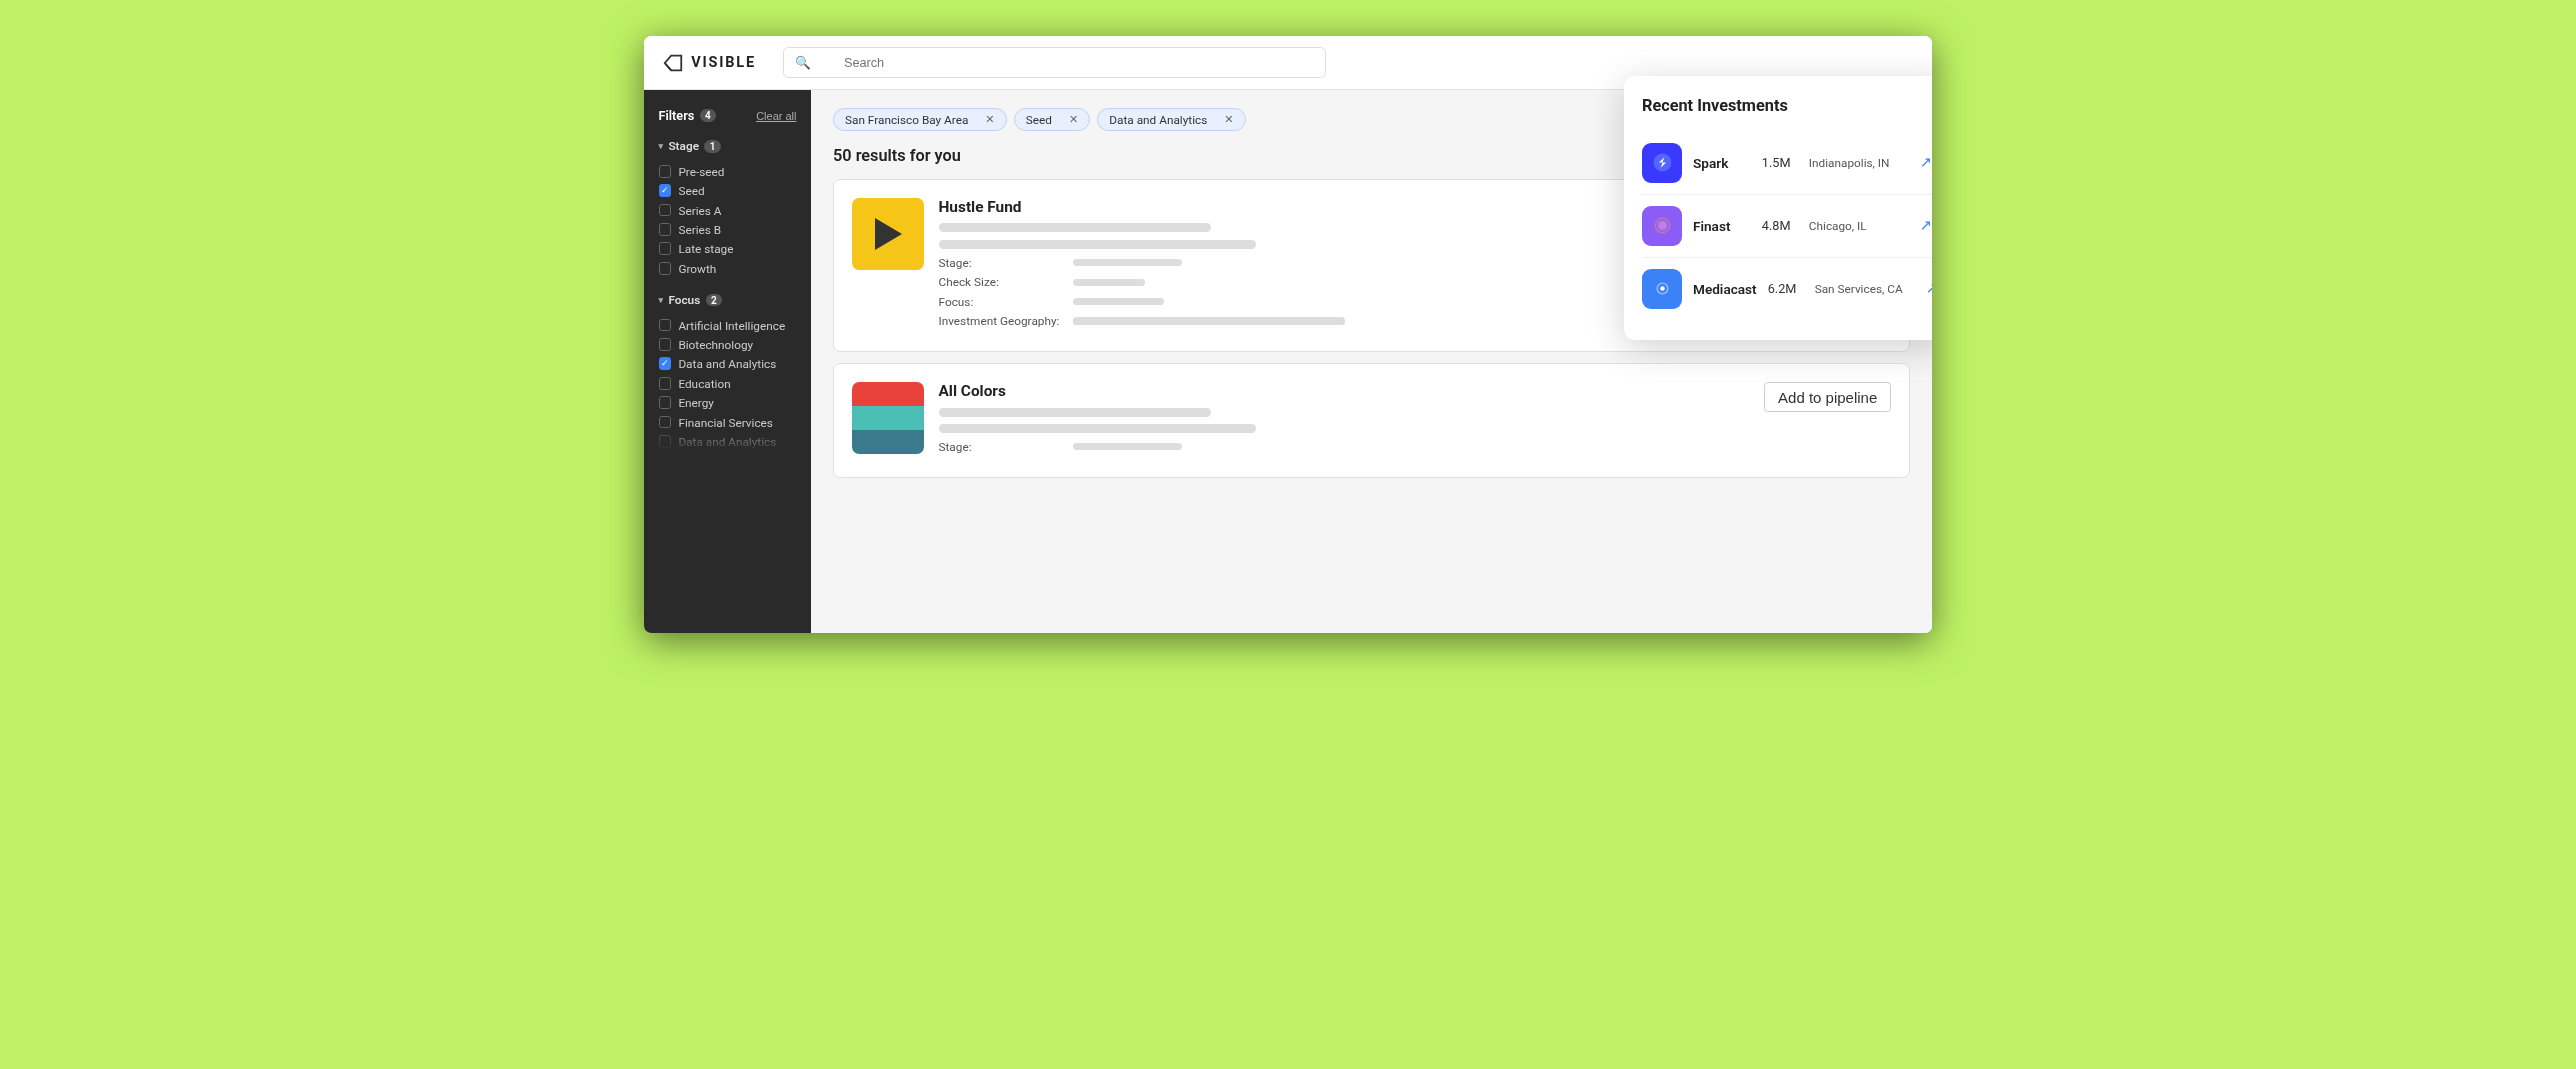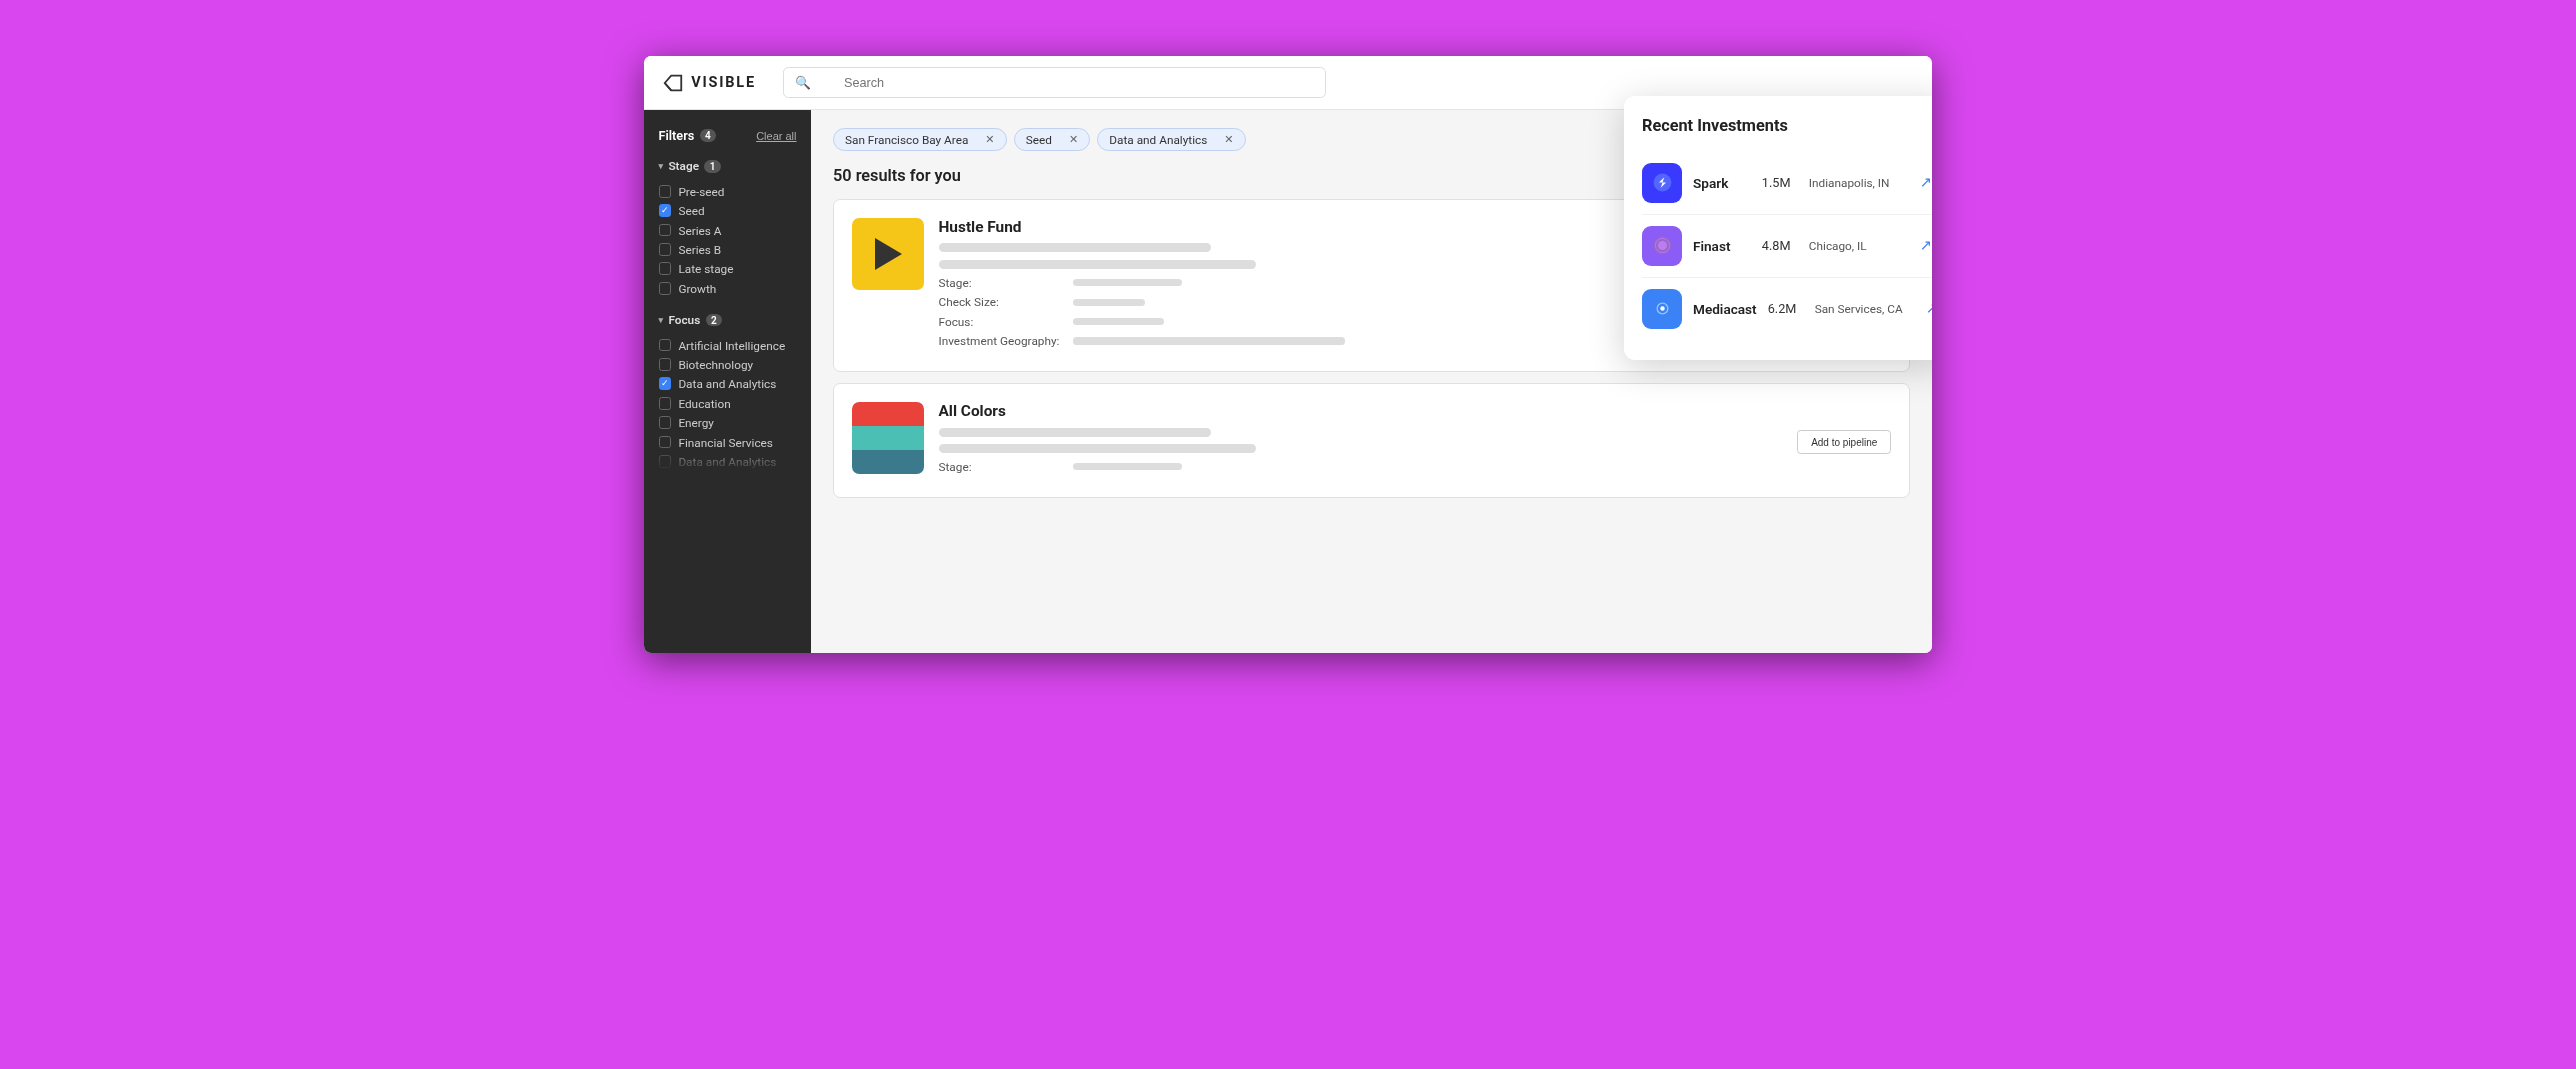--- a/index.html
+++ b/index.html
@@ -1,25 +1,25 @@
 <!DOCTYPE html>
 <html style="font-size:14.5px"><head>
   <meta charset="utf-8">
   <style>
     * { box-sizing: border-box; margin: 0; padding: 0; }
     body { font-family: -apple-system, BlinkMacSystemFont, 'Segoe UI', Roboto, sans-serif; background: #000; }
 
     .app-container {
       width: 100%;
       min-height: 100vh;
-      background: #d946ef;
+      background: #bef264;
       display: flex;
       align-items: flex-start;
       justify-content: center;
-      padding: 56px 0;
+      padding: 36px 0;
     }
 
     .main-window {
       width: 1288px;
       background: #f5f5f5;
       border-radius: 7.2px;
       overflow: hidden;
       position: relative;
       box-shadow: 0 7.2px 36px rgba(0,0,0,0.5);
     }
@@ -346,24 +346,23 @@
     .meta-value-bar.w300 { width: 272px; }
 
     .add-pipeline-btn {
       position: absolute;
       top: 18px;
       right: 18px;
       background: #fff;
       border: 0.9px solid #ccc;
       border-radius: 3.6px;
       padding: 5.4px 12.7px;
-      font-size: 10px;
+      font-size: 15px;
       color: #333;
       cursor: pointer;
-      margin-top: 28px;
     }
 
     
     .recent-investments-popup {
       position: absolute;
       top: -13.6px;
       right: -18px;
       width: 326px;
       background: #fff;
       border-radius: 11px;

